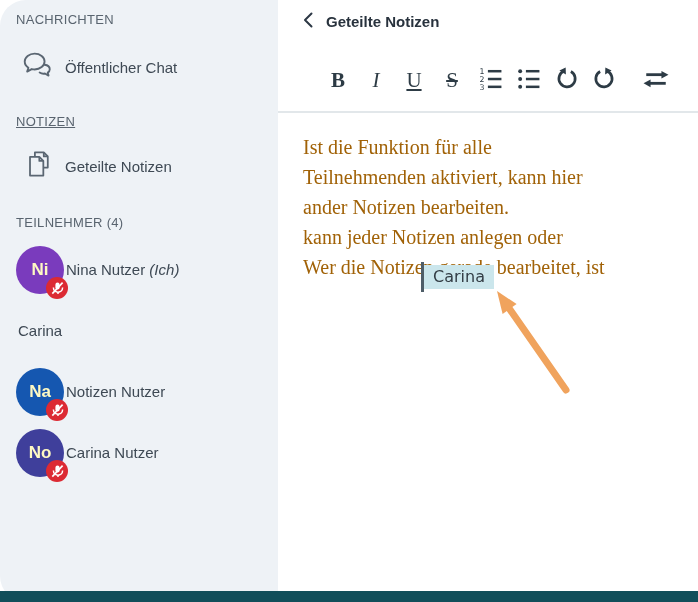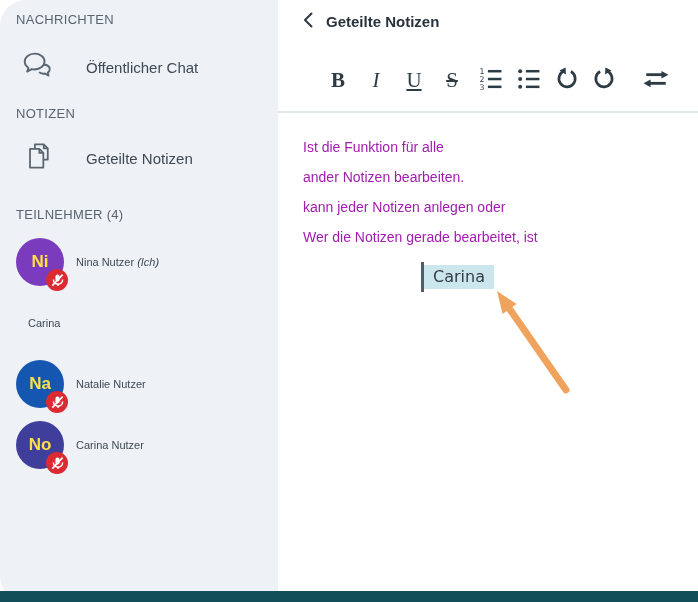--- a/index.html
+++ b/index.html
@@ -6,30 +6,30 @@
   .app{position:relative;width:698px;height:602px;background:#ffffff;overflow:hidden;
        font-family:"Liberation Sans",sans-serif;-webkit-font-smoothing:antialiased;}
 
   
   .sidebar{position:absolute;left:0;top:0;width:318px;height:602px;
            background:var(--sidebarbg,#eef2f6);box-sizing:border-box;padding-top:12px;border-radius:26px;}
   .sec-title{margin-left:16px;font-size:13px;line-height:16px;color:#59646f;letter-spacing:.3px;}
   .side-row{display:flex;align-items:center;cursor:pointer;}
   .chat-row{margin:20px 0 0 20px;height:38px;}
   .notes-row{margin:16px 0 0 22px;height:40px;}
-  .side-row .lbl{margin-left:32px;font-size:15px;color:#3e4954;}
+  .side-row .lbl{margin-left:11px;font-size:15px;color:#3e4954;}
   .side-icon{color:#5a6672;display:block;}
-  .title-notizen{margin-top:20px;}
+  .title-notizen{margin-top:28px;text-decoration:underline;}
   .title-teilnehmer{margin-top:29px;}
   .users{margin-top:8px;}
   .user-row{display:flex;align-items:center;height:61px;padding-left:16px;cursor:pointer;}
   .avatar{position:relative;width:48px;height:48px;border-radius:50%;flex:0 0 48px;
           display:flex;align-items:center;justify-content:center;
-          color:#fde047;font-size:17px;font-weight:bold;}
-  .user-name{margin-left:12px;font-size:11px;color:#3e4954;}
+          color:#fef9c3;font-size:17px;font-weight:bold;}
+  .user-name{margin-left:2px;font-size:15px;color:#3e4954;}
   .user-name .me{font-style:italic;}
   .badge-muted{position:absolute;right:-4px;bottom:-5px;width:22px;height:22px;border-radius:50%;
                background:var(--danger,#dc2a33);display:flex;align-items:center;justify-content:center;}
   .badge-presenter{position:absolute;left:-7px;top:-6px;width:20px;height:20px;border-radius:4px;
                background:var(--presenter,#1a73d4);display:flex;align-items:center;justify-content:center;}
 
   
   .panel{position:absolute;left:278px;top:0;width:420px;height:602px;background:#fff;}
   .panel-header{position:absolute;left:25px;top:12px;display:flex;align-items:center;}
   .back-btn{background:none;border:none;padding:0;margin:0;cursor:pointer;color:#2c3845;display:flex;}
@@ -42,22 +42,22 @@
   .tb-bold{font-weight:bold;}
   .tb-italic{font-style:italic;}
   .tb-underline{text-decoration:underline;}
   .tb-strike{text-decoration:line-through;}
   .tb-spacer{flex:1;}
 
   .toolbar-divider{position:absolute;left:0;right:0;top:111px;height:2px;background:#e2e7ea;}
 
   .editor{position:absolute;left:0;right:0;top:113px;bottom:11px;box-sizing:border-box;
           padding:19px 25px;cursor:text;}
-  .note-line{font-family:Liberation Sans, sans-serif;font-size:14px;line-height:30px;
-             color:#a21caf;white-space:nowrap;}
+  .note-line{font-family:Liberation Serif, serif;font-size:20px;line-height:30px;
+             color:#a16207;white-space:nowrap;}
   .caret-bar{position:absolute;left:143px;top:149px;width:3px;height:30px;background:var(--caret,#4e5d68);z-index:3;}
   .caret-label{position:absolute;left:146px;top:152px;height:24px;line-height:24px;padding:0 9px;
                background:var(--highlight,#cbe6ec);color:#333d45;font-family:"DejaVu Sans",sans-serif;
                font-size:16px;z-index:2;}
   .arrow-overlay{position:absolute;left:0;top:0;width:420px;height:478px;pointer-events:none;z-index:4;}
 
   
   .bottom-bar{position:absolute;left:0;bottom:0;width:698px;height:11px;background:var(--bottombar,#114e5a);z-index:5;}
 </style>
 </head>
@@ -121,21 +121,21 @@
           <span>Na</span>
           <span class="badge-muted">
             <svg width="14" height="14" viewBox="0 0 14 14">
               <rect x="5.4" y="1.6" width="4.2" height="7" rx="2.1" fill="#fff"></rect>
               <path d="M3.4 6.6c0 3 2.3 4.6 4.6 4.6s4.6-1.6 4.6-4.6" stroke="#fff" stroke-width="1.5" fill="none"></path>
               <line x1="8" y1="11.2" x2="8" y2="13" stroke="#fff" stroke-width="1.5"></line>
               <line x1="2.3" y1="12.6" x2="12.6" y2="1.6" stroke="#fff" stroke-width="1.7"></line>
             </svg>
           </span>
         </div>
-        <span class="user-name"><span>Natalie Nutzer</span><span class="me"></span></span>
+        <span class="user-name"><span>Notizen Nutzer</span><span class="me"></span></span>
       </div>
 
       <div class="user-row">
         <div class="avatar" style="background: rgb(63, 63, 155); border-radius: 50%; justify-content: center;">
           <span>No</span>
           <span class="badge-muted">
             <svg width="14" height="14" viewBox="0 0 14 14">
               <rect x="5.4" y="1.6" width="4.2" height="7" rx="2.1" fill="#fff"></rect>
               <path d="M3.4 6.6c0 3 2.3 4.6 4.6 4.6s4.6-1.6 4.6-4.6" stroke="#fff" stroke-width="1.5" fill="none"></path>
               <line x1="8" y1="11.2" x2="8" y2="13" stroke="#fff" stroke-width="1.5"></line>
@@ -233,20 +233,21 @@
             <polygon points="7,12.5 0.5,16 7,19.5" stroke="none"></polygon>
           </svg>
         </span>
       </button>
     </div>
 
     <div class="toolbar-divider"></div>
 
     <div class="editor">
       <div class="note-line">Ist die Funktion für alle</div>
+      <div class="note-line">Teilnehmenden aktiviert, kann hier</div>
       <div class="note-line">ander Notizen bearbeiten.</div>
       <div class="note-line">kann jeder Notizen anlegen oder</div>
       <div class="note-line">Wer die Notizen gerade bearbeitet, ist</div>
 
       <div class="caret-bar"></div>
       <div class="caret-label">Carina</div>
 
       <svg class="arrow-overlay" viewBox="0 0 420 478">
         <line x1="288" y1="277" x2="231.6" y2="196" style="stroke:var(--arrow,#f0a35d);stroke-width:7;stroke-linecap:round;"></line>
         <polygon points="219,178 238.6,191.1 224.6,200.9" style="fill:var(--arrow,#f0a35d);"></polygon>

